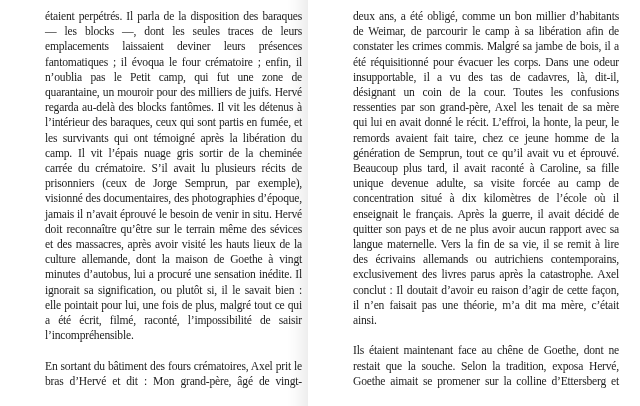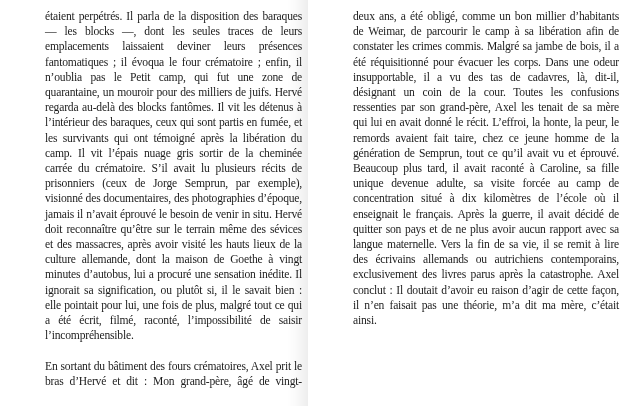--- a/index.html
+++ b/index.html
@@ -67,16 +67,17 @@
     <div class="textblock">
       <p><span>étaient perpétrés. Il parla de la disposition des baraques — les </span><span class="it">blocks</span><span> —, dont les seules traces de leurs emplacements laissaient deviner leurs présences fantomatiques ; il évoqua le four crématoire ; enfin, il n’oublia pas le Petit camp, qui fut une zone de quarantaine, un mouroir pour des milliers de juifs. Hervé regarda au-delà des </span><span class="it">blocks</span><span> fantômes. Il vit les détenus à l’intérieur des baraques, ceux qui sont partis en fumée, et les survivants qui ont témoigné après la libération du camp. Il vit l’épais nuage gris sortir de la cheminée carrée du crématoire. S’il avait lu plusieurs récits de prisonniers (ceux de Jorge Semprun, par exemple), visionné des documentaires, des photographies d’époque, jamais il n’avait éprouvé le besoin de venir </span><span class="it">in situ</span><span>. Hervé doit reconnaître qu’être sur le terrain même des sévices et des massacres, après avoir visité les hauts lieux de la culture allemande, dont la maison de Goethe à vingt minutes d’autobus, lui a procuré une sensation inédite. Il ignorait sa signification, ou plutôt si, il le savait bien : elle pointait pour lui, une fois de plus, malgré tout ce qui a été écrit, filmé, raconté, l’impossibilité de saisir l’incompréhensible.</span></p>
       <p class="cont"><span>En sortant du bâtiment des fours crématoires, Axel prit le bras d’Hervé et dit : Mon grand-père, âgé de vingt-</span></p>
     </div>
     <div class="gutter-shadow"></div>
   </div>
 
   <div class="page page-right">
     <div class="textblock">
       <p><span>deux ans, a été obligé, comme un bon millier d’habitants de Weimar, de parcourir le camp à sa libération afin de constater les crimes commis. Malgré sa jambe de bois, il a été réquisitionné pour évacuer les corps. Dans une odeur insupportable, il a vu des tas de cadavres, là, dit-il, désignant un coin de la cour. Toutes les confusions ressenties par son grand-père, Axel les tenait de sa mère qui lui en avait donné le récit. L’effroi, la honte, la peur, le remords avaient fait taire, chez ce jeune homme de la génération de Semprun, tout ce qu’il avait vu et éprouvé. Beaucoup plus tard, il avait raconté à Caroline, sa fille unique devenue adulte, sa visite forcée au camp de concentration situé à dix kilomètres de l’école où il enseignait le français. Après la guerre, il avait décidé de quitter son pays et de ne plus avoir aucun rapport avec sa langue maternelle. Vers la fin de sa vie, il se remit à lire des écrivains allemands ou autrichiens contemporains, exclusivement des livres parus après la catastrophe. Axel conclut : Il doutait d’avoir eu raison d’agir de cette façon, il n’en faisait pas une théorie, m’a dit ma mère, c’était ainsi.</span></p>
+      <p class="cont"><span>Ils étaient maintenant face au chêne de Goethe, dont ne restait que la souche. Selon la tradition, exposa Hervé, Goethe aimait se promener sur la colline d’Ettersberg et</span></p>
     </div>
   </div>
 
 </div>
 
 </body></html>

